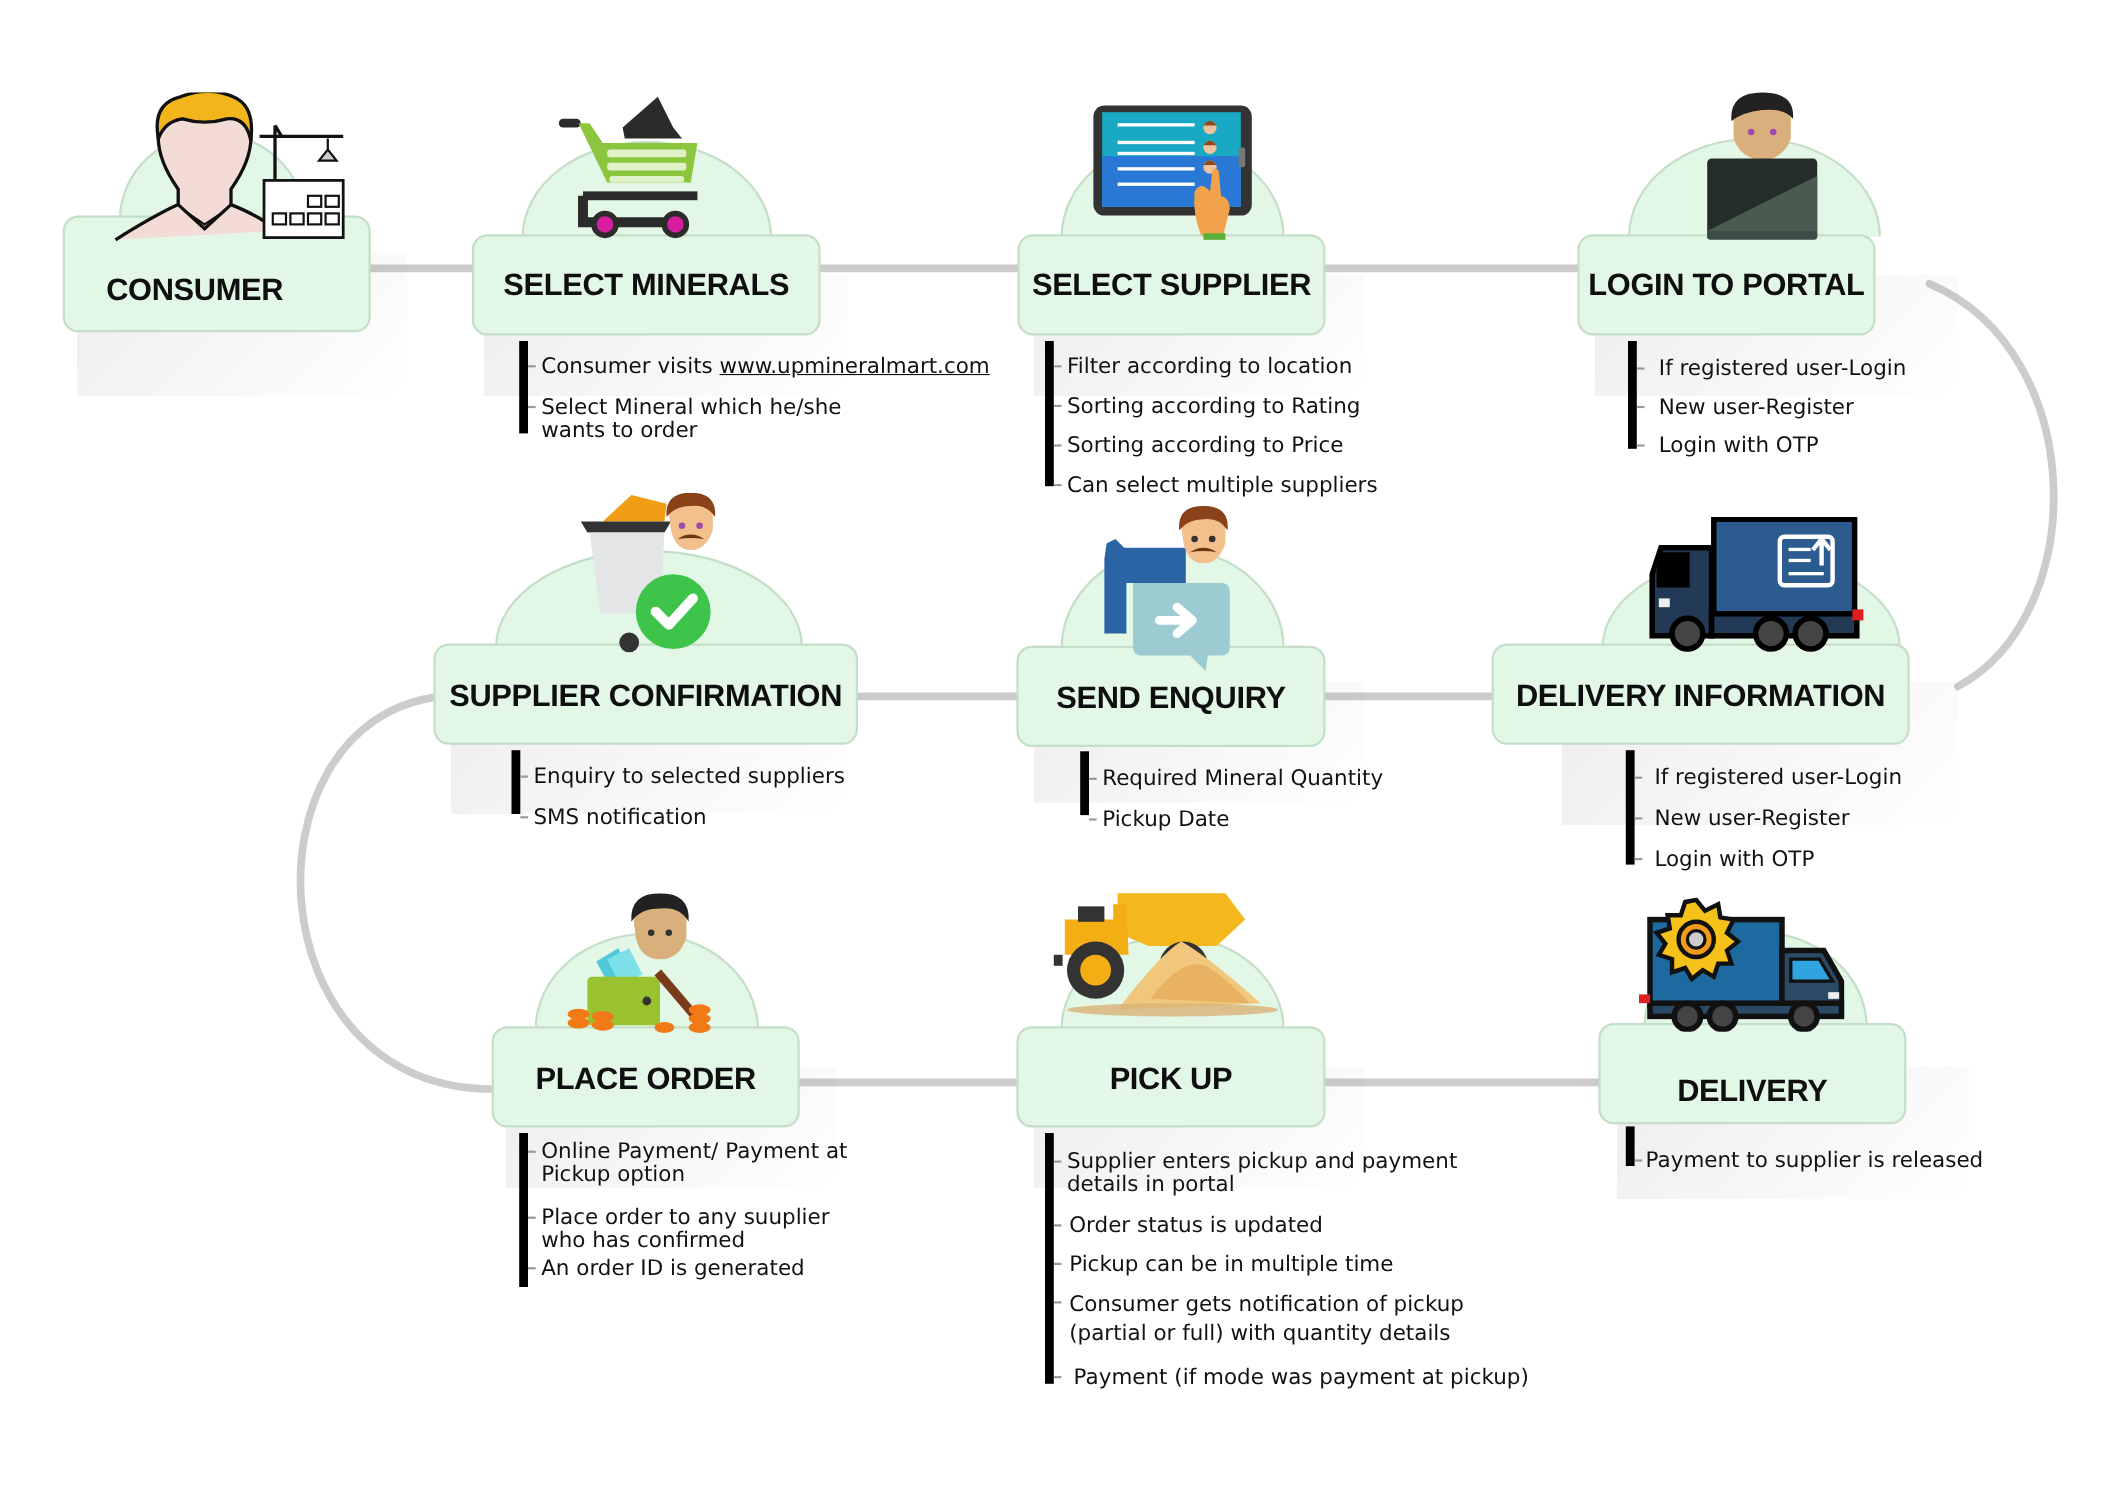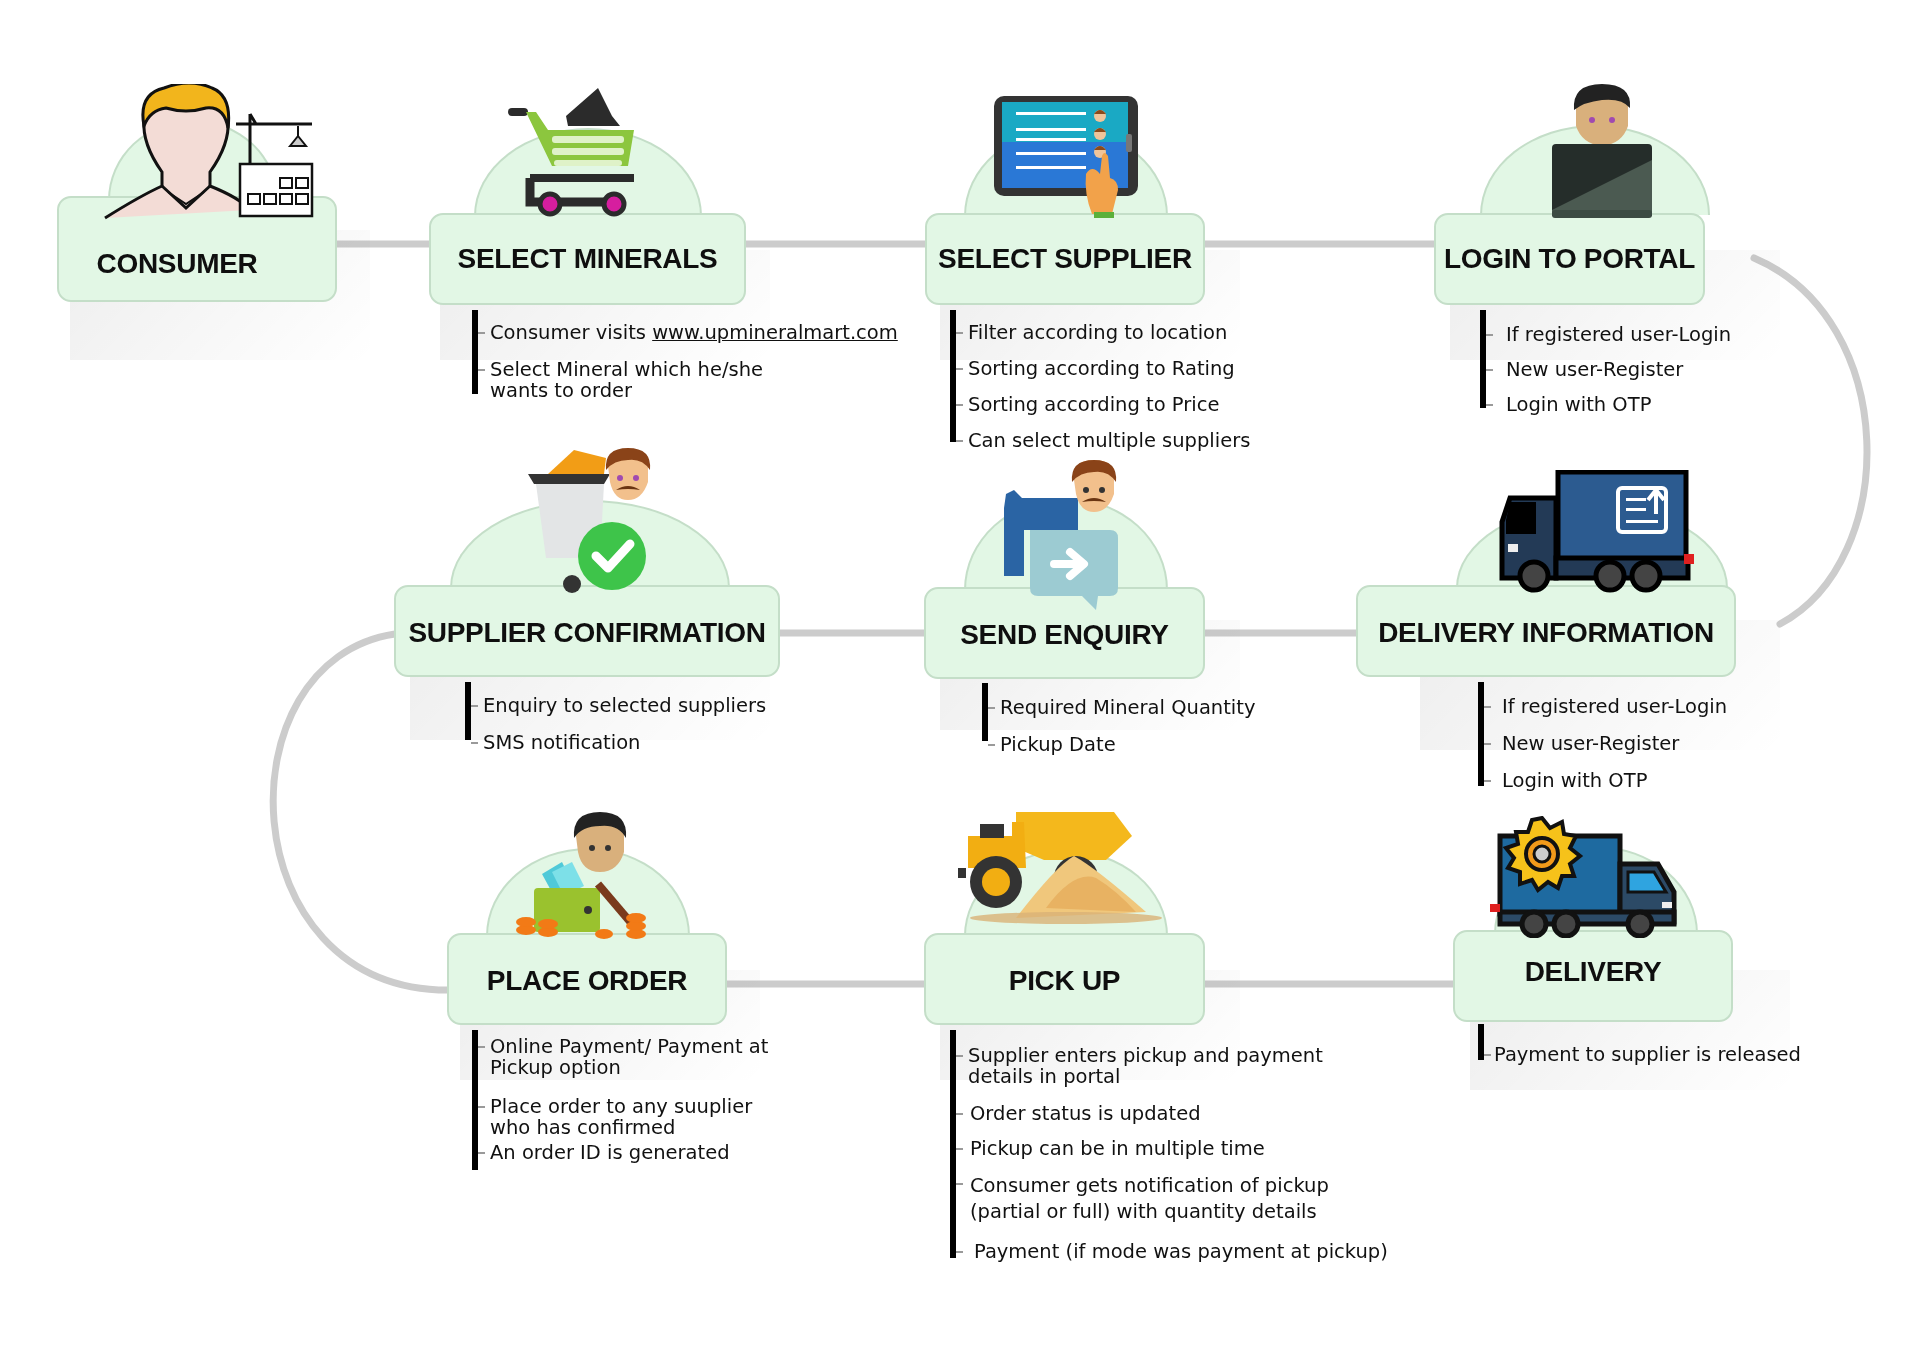--- a/index.html
+++ b/index.html
@@ -7,21 +7,21 @@
          font-family: "Liberation Sans", "DejaVu Sans", sans-serif; color: #111; }
   #connectors { position: absolute; left: 0; top: 0; width: 1920px; height: 1358px; z-index: 1; }
   .shadow { position: absolute; z-index: 2; background: linear-gradient(135deg, rgba(0,0,0,0.07), rgba(0,0,0,0)); pointer-events: none; }
   .dome { position: absolute; background: #e2f7e5; border: 2px solid #c4dec8; border-bottom: none;
           border-radius: 50% 50% 0 0 / 100% 100% 0 0; box-sizing: border-box; z-index: 3; }
   .box { position: absolute; background: #e2f7e5; border: 2px solid #c4dec8; border-radius: 14px;
          box-sizing: border-box; z-index: 4; display: flex; align-items: flex-start; justify-content: center; }
   .box .title { font-family: "Liberation Sans", sans-serif; font-weight: bold; font-size: 28px;
                 letter-spacing: -0.3px; color: #0f0f0f; margin-top: 32px; white-space: nowrap; }
   .icon { position: absolute; z-index: 5; }
-  .notes { position: absolute; z-index: 4; border-left: 6px solid #000000; padding-left: 0; }
+  .notes { position: absolute; z-index: 4; border-left: 8px solid #000000; padding-left: 0; }
   .note { position: relative; font-family: "DejaVu Sans", sans-serif; font-size: 19.5px; line-height: 21px;
           color: #111; padding-left: 12px; margin: 0; }
   .note::before { content: ""; position: absolute; left: 0; top: 10px; width: 7px; border-top: 2px solid #9a9a9a; }
   .note .link { text-decoration: underline; }
   .notes .note + .note { margin-top: 15px; }
 </style>
 </head>
 <body>
 
 <svg id="connectors" viewBox="0 0 1920 1358">
@@ -276,21 +276,21 @@
   <div class="note" style="margin-top:15px; width:400px;">Supplier enters pickup and payment details in portal</div>
   <div class="note" style="margin-top:16px; padding-left:14px;">Order status is updated</div>
   <div class="note" style="margin-top:14px; padding-left:14px;">Pickup can be in multiple time</div>
   <div class="note" style="margin-top:14px; padding-left:14px; width:400px; line-height:26px;">Consumer gets notification of pickup (partial or full) with quantity details</div>
   <div class="note" style="margin-top:16px; padding-left:18px;">Payment (if mode was payment at pickup)</div>
 </div>
 
 <div class="shadow" style="left:1470px; top:970px; width:320px; height:120px;"></div>
 <div class="dome" style="left:1494px; top:846px; width:204px; height:88px;"></div>
 <div class="box" style="left:1453px; top:930px; width:280px; height:92px;">
-  <span class="title" style="margin-top:24px;">DELIVERY</span>
+  <span class="title" style="margin-top:44px;">DELIVERY</span>
 </div>
 <div class="icon" style="left:1490px; top:816px; width:190px; height:122px;">
   <svg width="190" height="122" viewBox="0 0 190 122">
     <rect x="10" y="20" width="120" height="78" fill="#1e6aa0" stroke="#111" stroke-width="5"></rect>
     <path d="M130 48 L168 48 L184 76 L184 106 L130 106Z" fill="#2c4a66" stroke="#111" stroke-width="5"></path>
     <path d="M138 56 L164 56 L176 76 L138 76Z" fill="#2fa4e0" stroke="#111" stroke-width="3"></path>
     <rect x="172" y="86" width="10" height="6" fill="#eee"></rect>
     <rect x="10" y="96" width="174" height="12" fill="#2c4a66" stroke="#111" stroke-width="5"></rect>
     <rect x="0" y="88" width="10" height="8" fill="#e02020"></rect>
     <circle cx="44" cy="108" r="12" fill="#444" stroke="#111" stroke-width="5"></circle>

